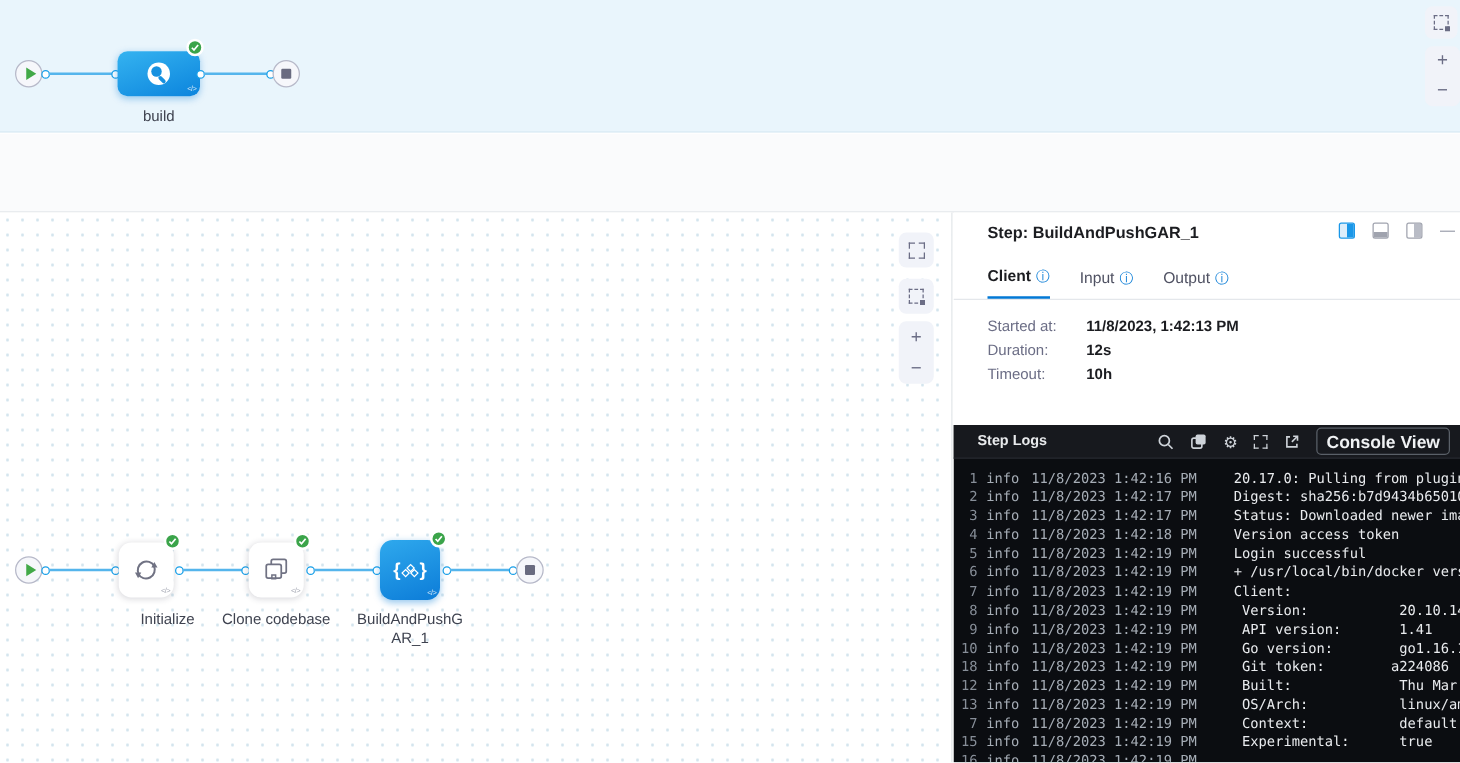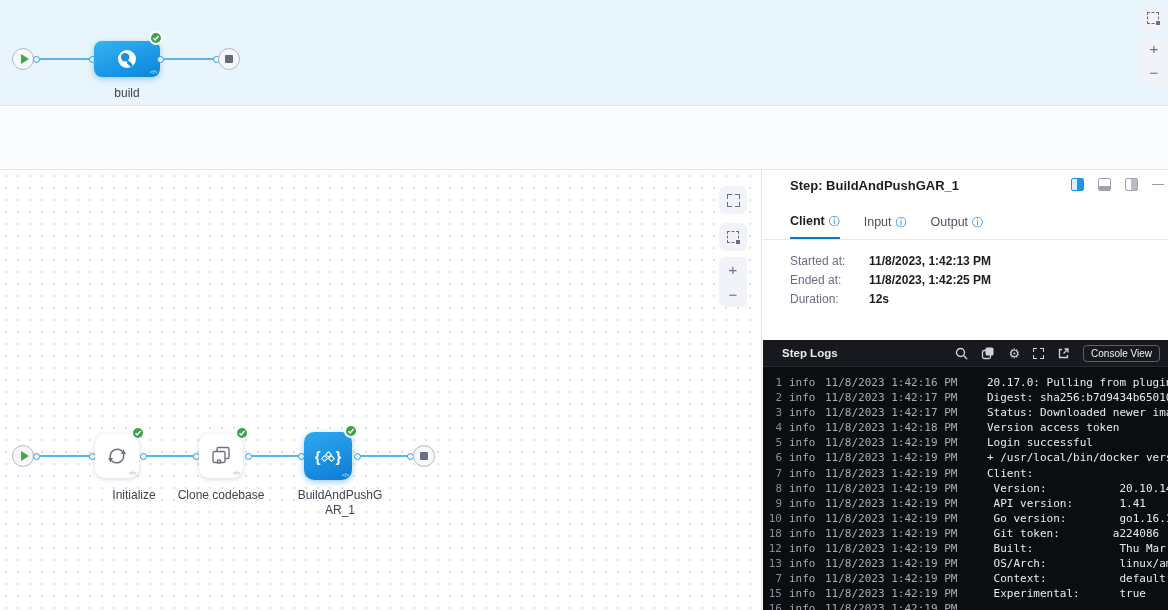--- a/index.html
+++ b/index.html
@@ -92,22 +92,22 @@
   .logs-title { font-size:11.5px; color:#e8eaec; font-weight:600; flex:0 0 auto; }
   .logs-tools { margin-left:auto; display:flex; align-items:center; gap:13px; }
   .ltool { display:flex; align-items:center; justify-content:center; cursor:pointer; color:#ced3d9; }
   .gear-glyph { font-size:13px; line-height:13px; }
   .fsd { width:11px; height:11px; position:relative; }
   .fsd span { position:absolute; width:4px; height:4px; border:1.4px solid #ced3d9; }
   .fsd .tl{left:0;top:0;border-right:none;border-bottom:none}
   .fsd .tr{right:0;top:0;border-left:none;border-bottom:none}
   .fsd .bl{left:0;bottom:0;border-right:none;border-top:none}
   .fsd .br{right:0;bottom:0;border-left:none;border-top:none}
-  .console-btn { border:1px solid #5a6068; border-radius:4px; padding:2px 7px; font-size:10px;
-    font-weight:normal; color:#f0f2f4; white-space:nowrap; cursor:pointer; }
+  .console-btn { border:1px solid #5a6068; border-radius:4px; padding:2px 7px; font-size:14px;
+    font-weight:bold; color:#f0f2f4; white-space:nowrap; cursor:pointer; }
   .logs-body { position:absolute; left:0; top:27px; width:405px; height:243px; overflow:hidden;
     padding:8px 0 0 4px; font-family:"DejaVu Sans Mono", monospace; font-size:11px; line-height:15.1px; }
   .ln { display:flex; }
   .ln .n { width:15px; text-align:right; color:#878e98; flex:0 0 auto; }
   .ln .lvl { margin-left:7px; width:27px; color:#a6adb6; flex:0 0 auto; }
   .ln .t { margin-left:9px; width:152px; color:#a6adb6; flex:0 0 auto; }
   .ln .m { margin-left:10px; color:#e9ebee; white-space:pre; overflow:hidden; flex:1 1 auto; }
 </style>
 </head>
 <body>
@@ -232,21 +232,21 @@
     </div>
     <div class="conn-dot" style="left:354px; top:282.5px;"></div>
     <div class="edge" style="left:360px; top:285px; width:48px;"></div>
     <div class="conn-dot" style="left:407px; top:282.5px;"></div>
     <div class="node-circle" style="left:413px; top:275px;">
       <div class="stop-sq"></div>
     </div>
 
     <div class="node-label" style="left:84px; top:318px; width:100px;">Initialize</div>
     <div class="node-label" style="left:161px; top:318px; width:120px;">Clone codebase</div>
-    <div class="node-label" style="left:294px; top:318px; width:92px;">BuildAndPushGAR_1</div>
+    <div class="node-label" style="left:282px; top:318px; width:92px;">BuildAndPushGAR_1</div>
 
     <div class="ctrl-btn" style="left:719px; top:16px;">
       <div class="fs-ico">
           <span class="tl"></span>
           <span class="tr"></span>
           <span class="bl"></span>
           <span class="br"></span>
         </div>
     </div>
     <div class="ctrl-btn" style="left:719px; top:53px;">
@@ -280,30 +280,30 @@
         <span class="info-glyph">ⓘ</span>
       </div>
     </div>
     <div class="details">
 
         <div class="detail-row">
           <span class="dl">Started at:</span>
           <span class="dv">11/8/2023, 1:42:13 PM</span>
         </div>
 
-        <div class="detail-row">
-          <span class="dl">Ended at:</span>
-          <span class="dv">11/8/2023, 1:42:25 PM</span>
-        </div>
 
         <div class="detail-row">
           <span class="dl">Duration:</span>
           <span class="dv">12s</span>
         </div>
 
+        <div class="detail-row">
+          <span class="dl">Timeout:</span>
+          <span class="dv">10h</span>
+        </div>
       </div>
   </div>
 
   <div class="logs">
     <div class="logs-header">
       <span class="logs-title">Step Logs</span>
       <div class="logs-tools">
         <span class="ltool">
           <svg width="13" height="13" viewBox="0 0 13 13">
               <circle cx="5.5" cy="5.5" r="4" fill="none" stroke="#ced3d9" stroke-width="1.4"></circle>

